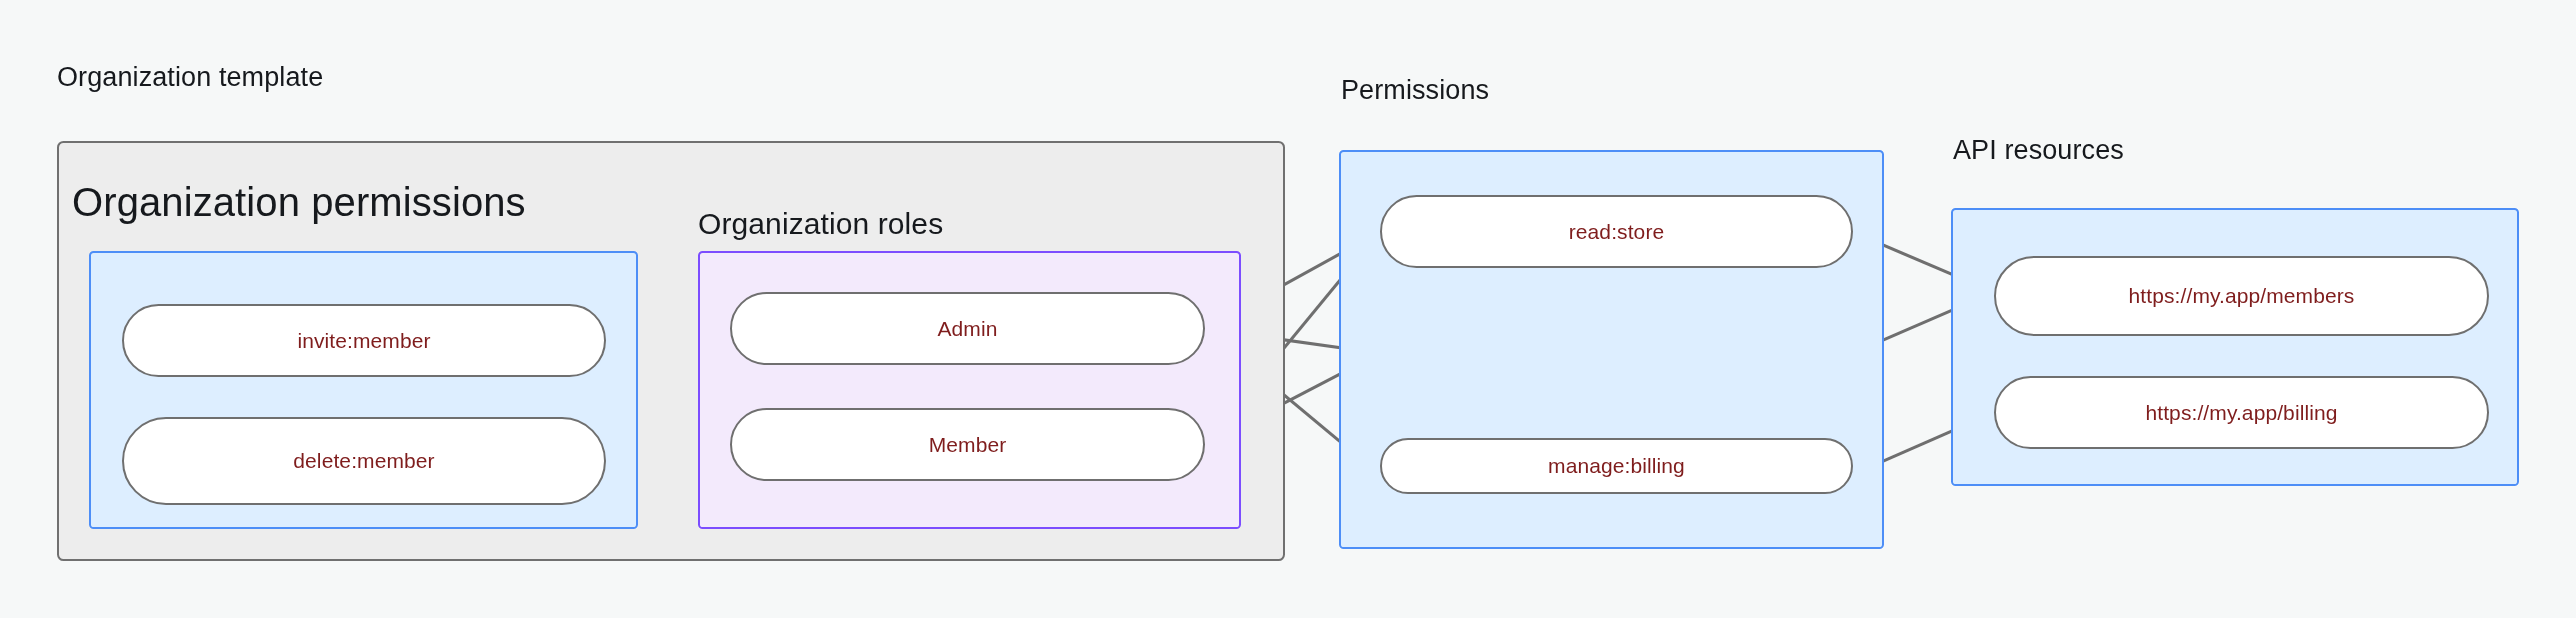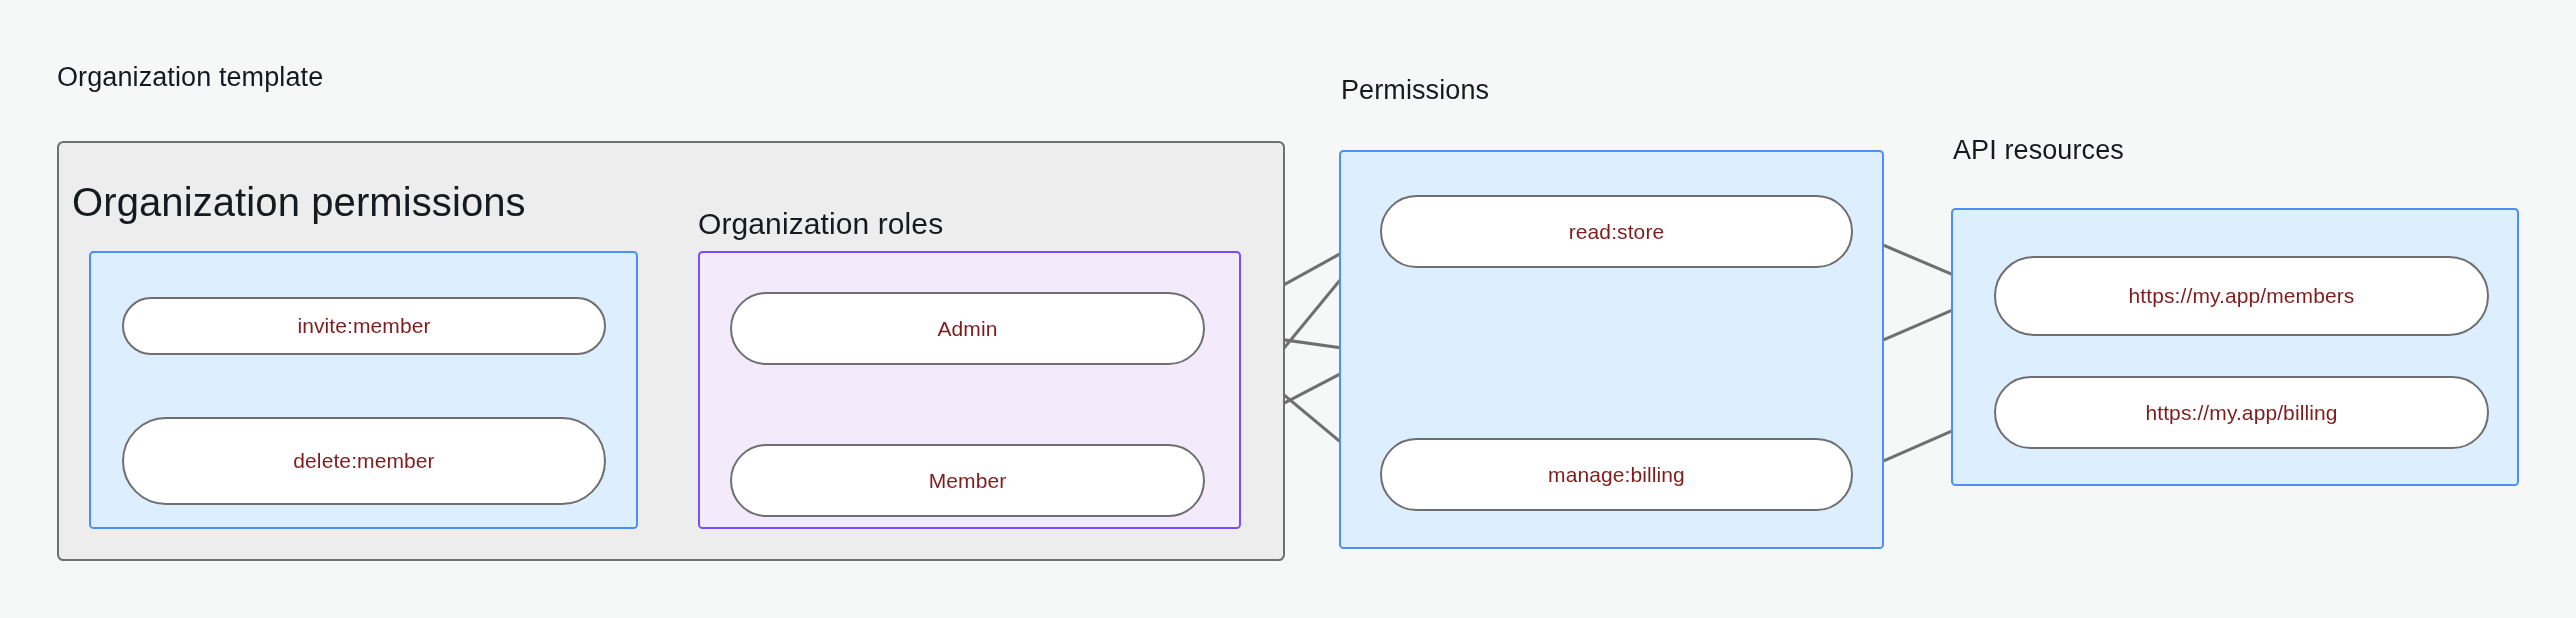--- a/index.html
+++ b/index.html
@@ -94,40 +94,40 @@
   </svg>
 
   <div class="grp-title" style="left:57px;top:62px;">Organization template</div>
 
   <div class="box box-outer" style="left:57px;top:141px;width:1228px;height:420px;"></div>
 
   <div class="grp-title" style="left:72px;top:180px;font-size:40px;">Organization permissions</div>
 
   <div class="box box-blue" style="left:89px;top:251px;width:549px;height:278px;"></div>
 
-  <div class="pill" style="left:122px;top:297px;width:484px;height:58px;">invite:member</div>
+  <div class="pill" style="left:122px;top:304px;width:484px;height:73px;">invite:member</div>
 
   <div class="pill" style="left:122px;top:417px;width:484px;height:88px;">delete:member</div>
 
   <div class="grp-title" style="left:698px;top:180px;font-size:30px;margin-top:27px;">Organization roles</div>
 
   <div class="box box-purple" style="left:698px;top:251px;width:543px;height:278px;"></div>
 
   <div class="pill" style="left:730px;top:292px;width:475px;height:73px;">Admin</div>
 
-  <div class="pill" style="left:730px;top:408px;width:475px;height:73px;margin-top:36px;">Member</div>
+  <div class="pill" style="left:730px;top:408px;width:475px;height:73px;">Member</div>
 
   <div class="grp-title" style="left:1341px;top:75px;">Permissions</div>
 
   <div class="box box-blue" style="left:1339px;top:150px;width:545px;height:399px;"></div>
 
   <div class="pill" style="left:1380px;top:195px;width:473px;height:73px;">read:store</div>
 
 
-  <div class="pill" style="left:1380px;top:438px;width:473px;height:73px;">manage:billing</div>
+  <div class="pill" style="left:1380px;top:438px;width:473px;height:56px;">manage:billing</div>
 
   <div class="grp-title" style="left:1953px;top:135px;">API resources</div>
 
   <div class="box box-blue" style="left:1951px;top:208px;width:568px;height:278px;"></div>
 
   <div class="pill" style="left:1994px;top:256px;width:495px;height:80px;">https://my.app/members</div>
 
   <div class="pill" style="left:1994px;top:376px;width:495px;height:73px;">https://my.app/billing</div>
 
 </div>

